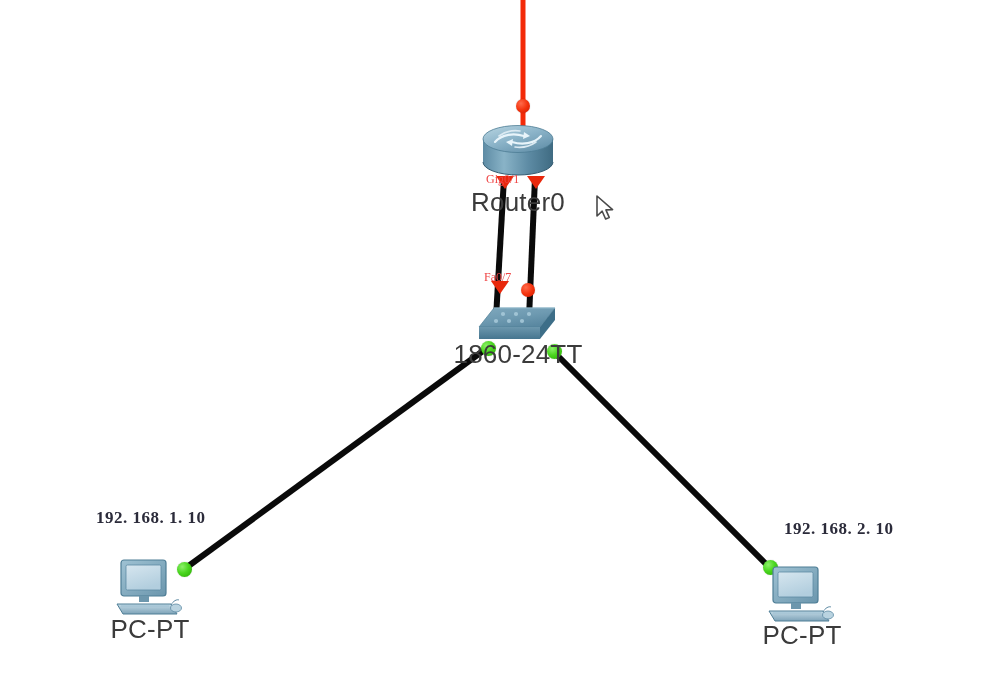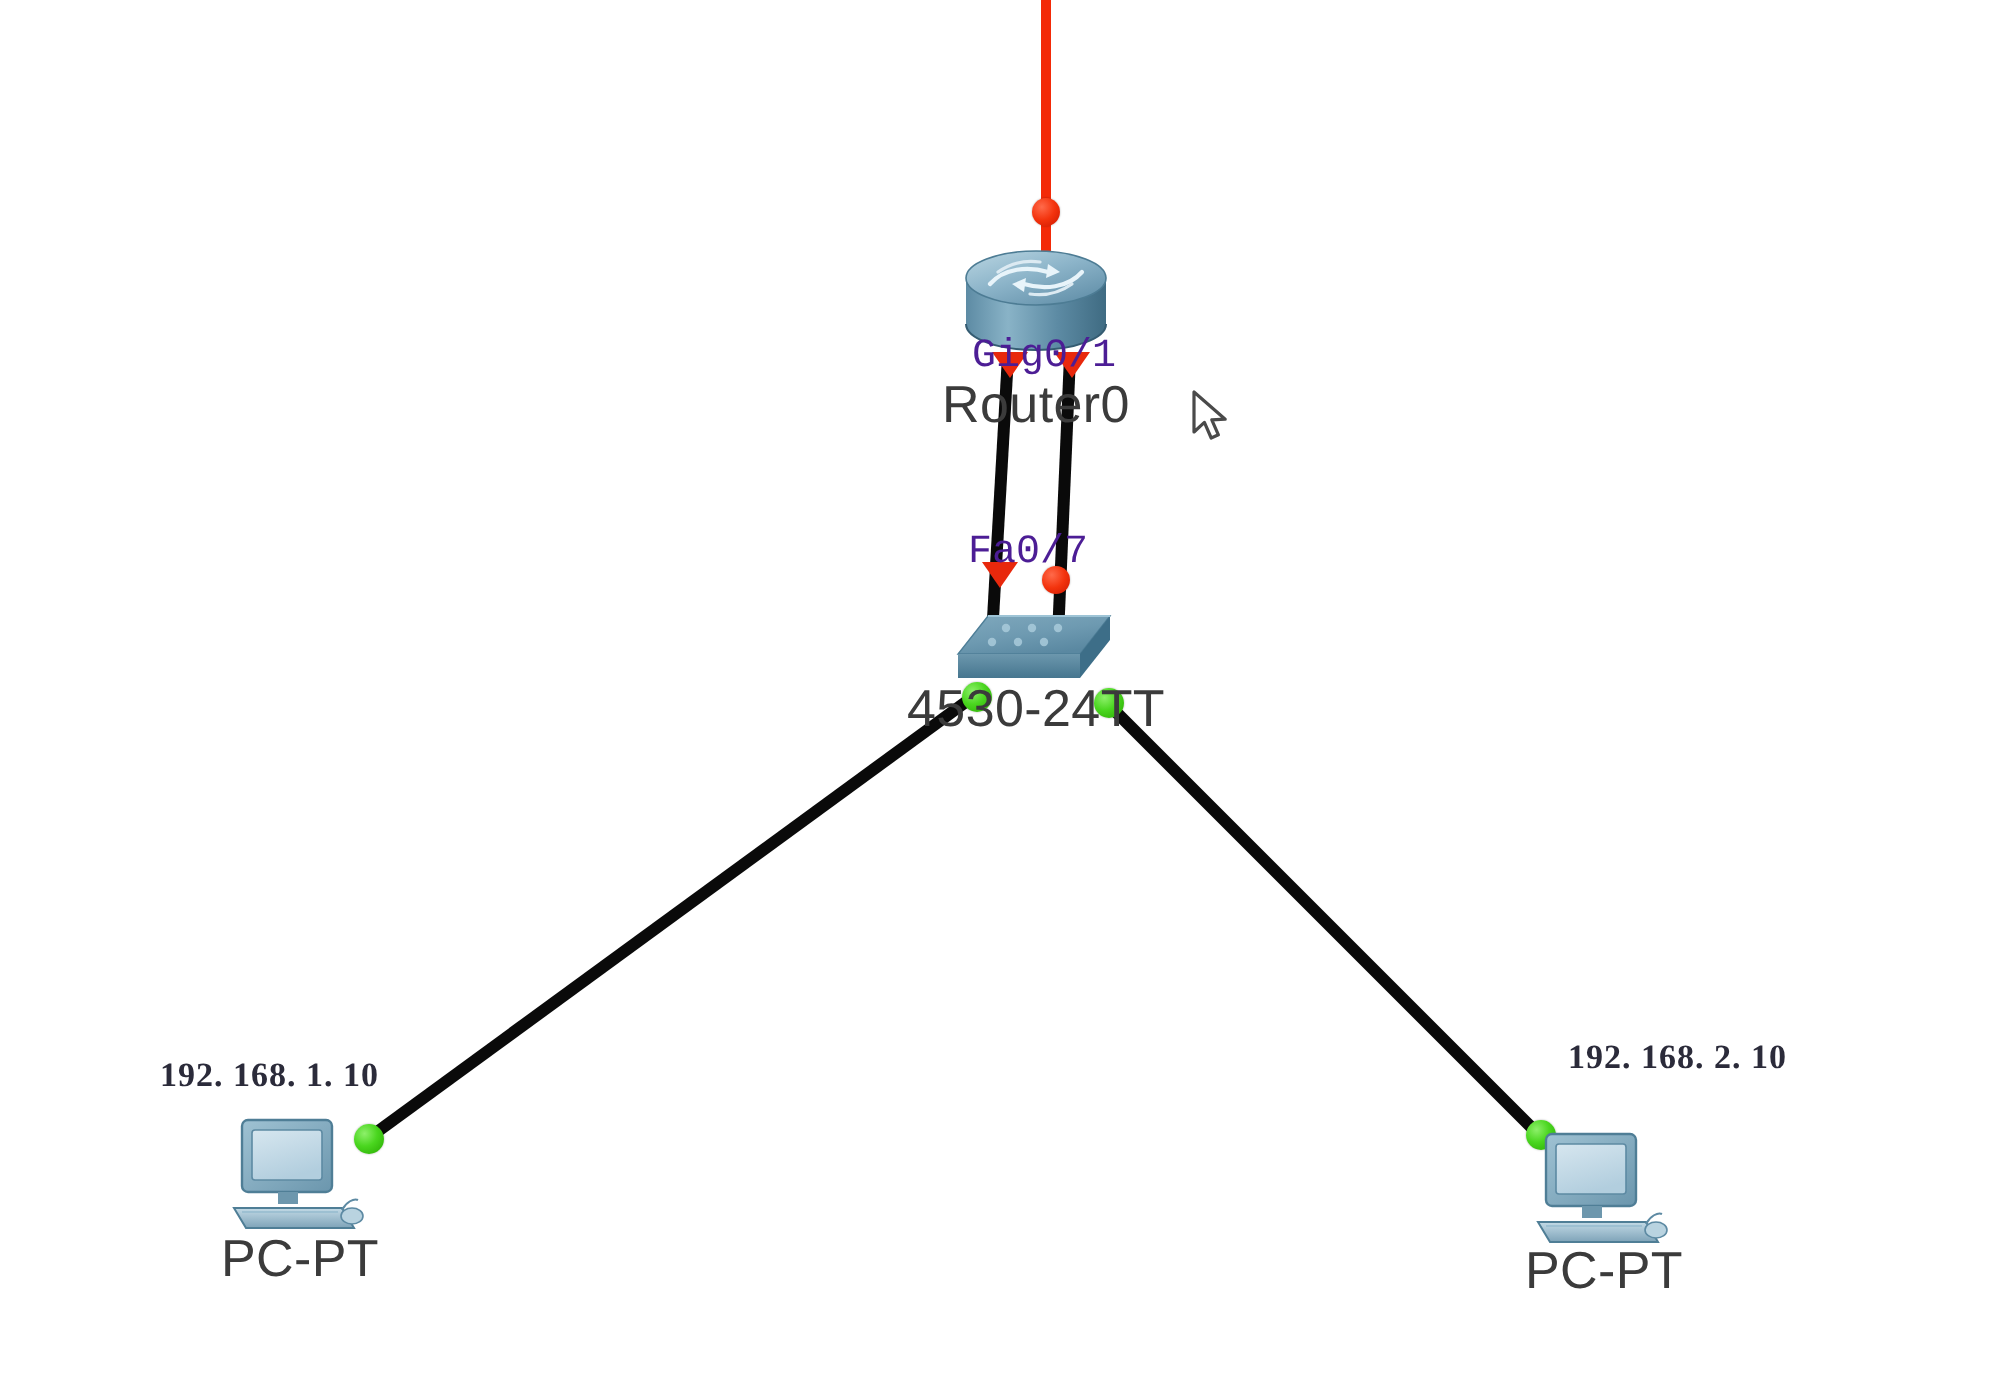--- a/index.html
+++ b/index.html
@@ -32,23 +32,23 @@
     color: #3b3b3b;
     font-family: "Liberation Sans", sans-serif;
     font-size: 26px;
     line-height: 23px;
     white-space: nowrap;
     letter-spacing: 0.2px;
     user-select: none;
   }
   .port-label {
     position: absolute;
-    color: #4c1d95;
-    font-family: Liberation Mono, monospace;
-    font-size: 20px;
+    color: #ef4444;
+    font-family: Liberation Serif, serif;
+    font-size: 12px;
     line-height: 18px;
     white-space: nowrap;
     user-select: none;
   }
   .ip-label {
     position: absolute;
     color: #2b2b3a;
     font-family: "Liberation Serif", serif;
     font-size: 17px;
     font-weight: 700;
@@ -200,21 +200,21 @@
         <circle cx="53" cy="11" r="2.1"></circle>
         <circle cx="20" cy="18" r="2.1"></circle>
         <circle cx="33" cy="18" r="2.1"></circle>
         <circle cx="46" cy="18" r="2.1"></circle>
       </g>
 
       <path d="M18,5 L79,5" stroke="#9ec4d6" stroke-width="1.1" fill="none"></path>
     </svg>
   </div>
   <div class="port-label" style="left:484px; top:268px;">Fa0/7</div>
-  <div class="dev-label" style="left:448px; top:343px; width:140px;">4530-24TT</div>
+  <div class="dev-label" style="left:448px; top:343px; width:140px;">1860-24TT</div>
 
   <div class="node" style="left:113px; top:556px;">
     <svg class="pc-ico" viewBox="0 0 74 66" xmlns="http://www.w3.org/2000/svg">
       <defs>
         <linearGradient id="monBody0" x1="0" y1="0" x2="1" y2="1">
           <stop offset="0%" stop-color="#9fc2d3"></stop>
           <stop offset="100%" stop-color="#6b96ad"></stop>
         </linearGradient>
         <linearGradient id="scr0" x1="0" y1="0" x2="0.4" y2="1">
           <stop offset="0%" stop-color="#d6e6ef"></stop>
@@ -232,21 +232,21 @@
 
       <rect x="26" y="40" width="10" height="6" fill="#6d97ad"></rect>
 
       <path d="M4,48 L58,48 L64,58 L10,58 Z" fill="url(#kb0)" stroke="#4f7e96" stroke-width="1"></path>
       <path d="M8,50 L56,50" stroke="#9dc0d2" stroke-width="1"></path>
 
       <ellipse cx="63" cy="52" rx="5.5" ry="4" fill="#b9d3e0" stroke="#5d8aa3" stroke-width="0.8"></ellipse>
       <path d="M58,49 C60,45 64,43 66,44" stroke="#5d8aa3" stroke-width="1" fill="none"></path>
     </svg>
   </div>
-  <div class="ip-label" style="left:80px; top:508px;margin-top:20px;">192. 168. 1. 10</div>
+  <div class="ip-label" style="left:96px; top:508px;">192. 168. 1. 10</div>
   <div class="dev-label" style="left:80px; top:618px; width:140px;">PC-PT</div>
 
   <div class="node" style="left:765px; top:563px;">
     <svg class="pc-ico" viewBox="0 0 74 66" xmlns="http://www.w3.org/2000/svg">
       <defs>
         <linearGradient id="monBody1" x1="0" y1="0" x2="1" y2="1">
           <stop offset="0%" stop-color="#9fc2d3"></stop>
           <stop offset="100%" stop-color="#6b96ad"></stop>
         </linearGradient>
         <linearGradient id="scr1" x1="0" y1="0" x2="0.4" y2="1">

